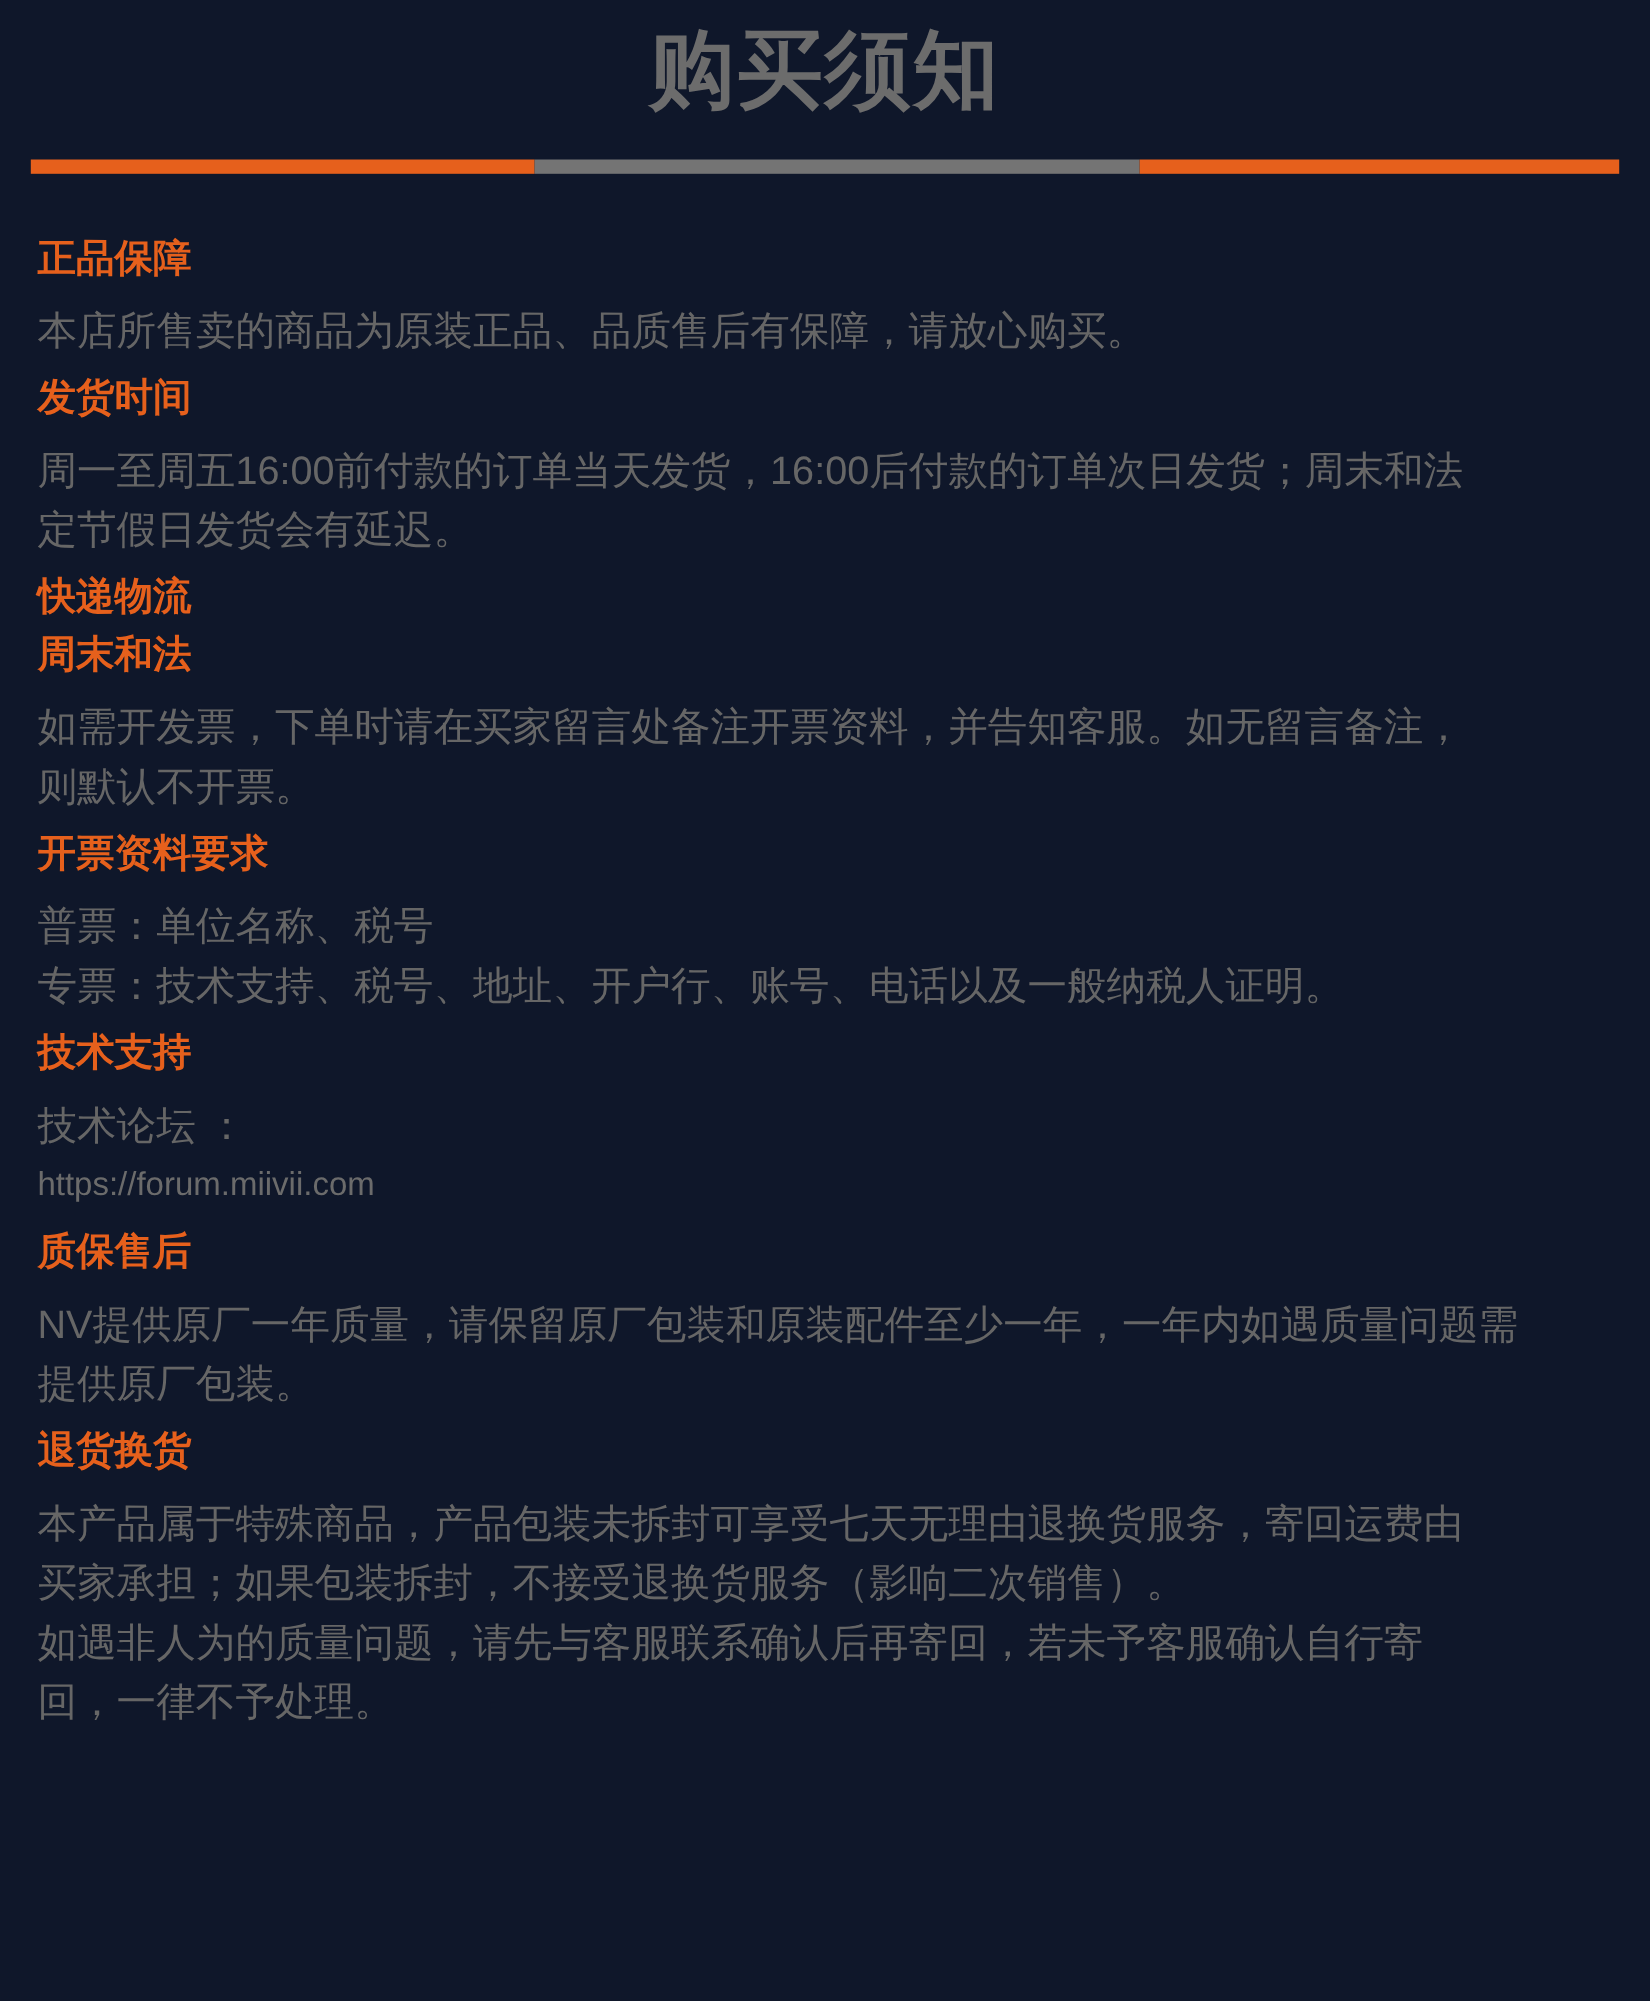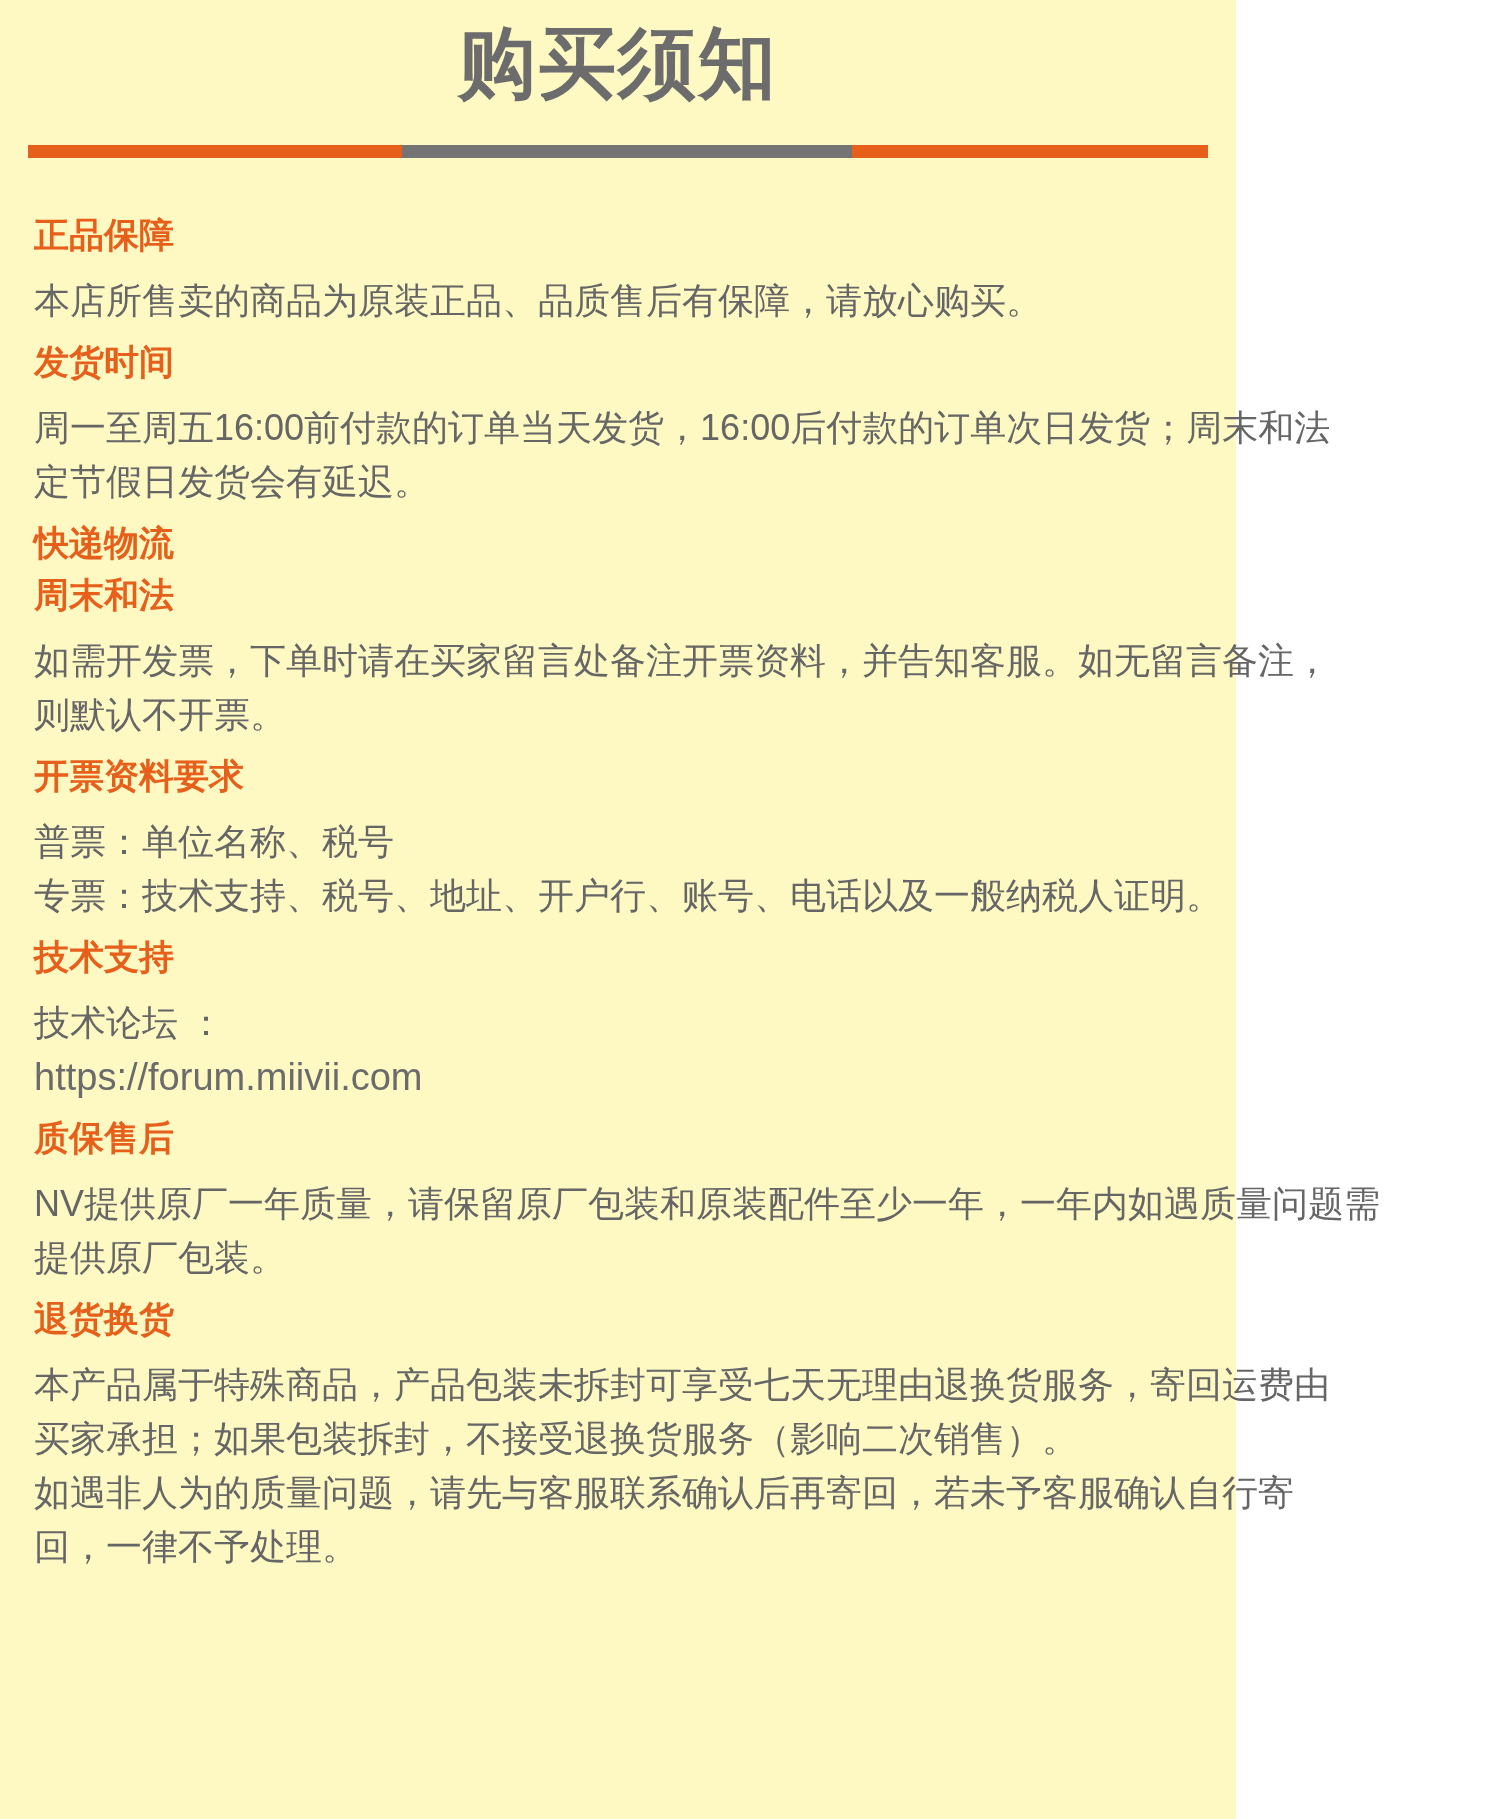--- a/index.html
+++ b/index.html
@@ -7,23 +7,23 @@
     padding: 0;
     background: #ffffff;
   }
   body {
     width: 1500px;
     height: 1819px;
     overflow: hidden;
     font-family: "Liberation Sans", sans-serif;
   }
   .page {
-    width: 1236px;
+    width: 1500px;
     height: 1819px;
-    background: #fef9c3;
+    background: #0f172a;
     position: relative;
   }
   .page-title {
     padding-top: 22px;
     text-align: center;
     font-size: 78px;
     font-weight: bold;
     color: #6c6c6c;
     line-height: 82px;
     letter-spacing: 2px;
@@ -56,21 +56,21 @@
     color: #666666;
   }
   .body-line { white-space: pre; }
   .contact-line {
     white-space: pre;
     display: flex;
     align-items: baseline;
     flex-direction: column;
   }
   .contact-url {
-    font-size: 38px;
+    font-size: 30px;
     color: #6b6b6b;
   }
 </style>
 </head>
 <body>
 
 <div class="page">
 
   <div class="page-title">购买须知</div>
 

